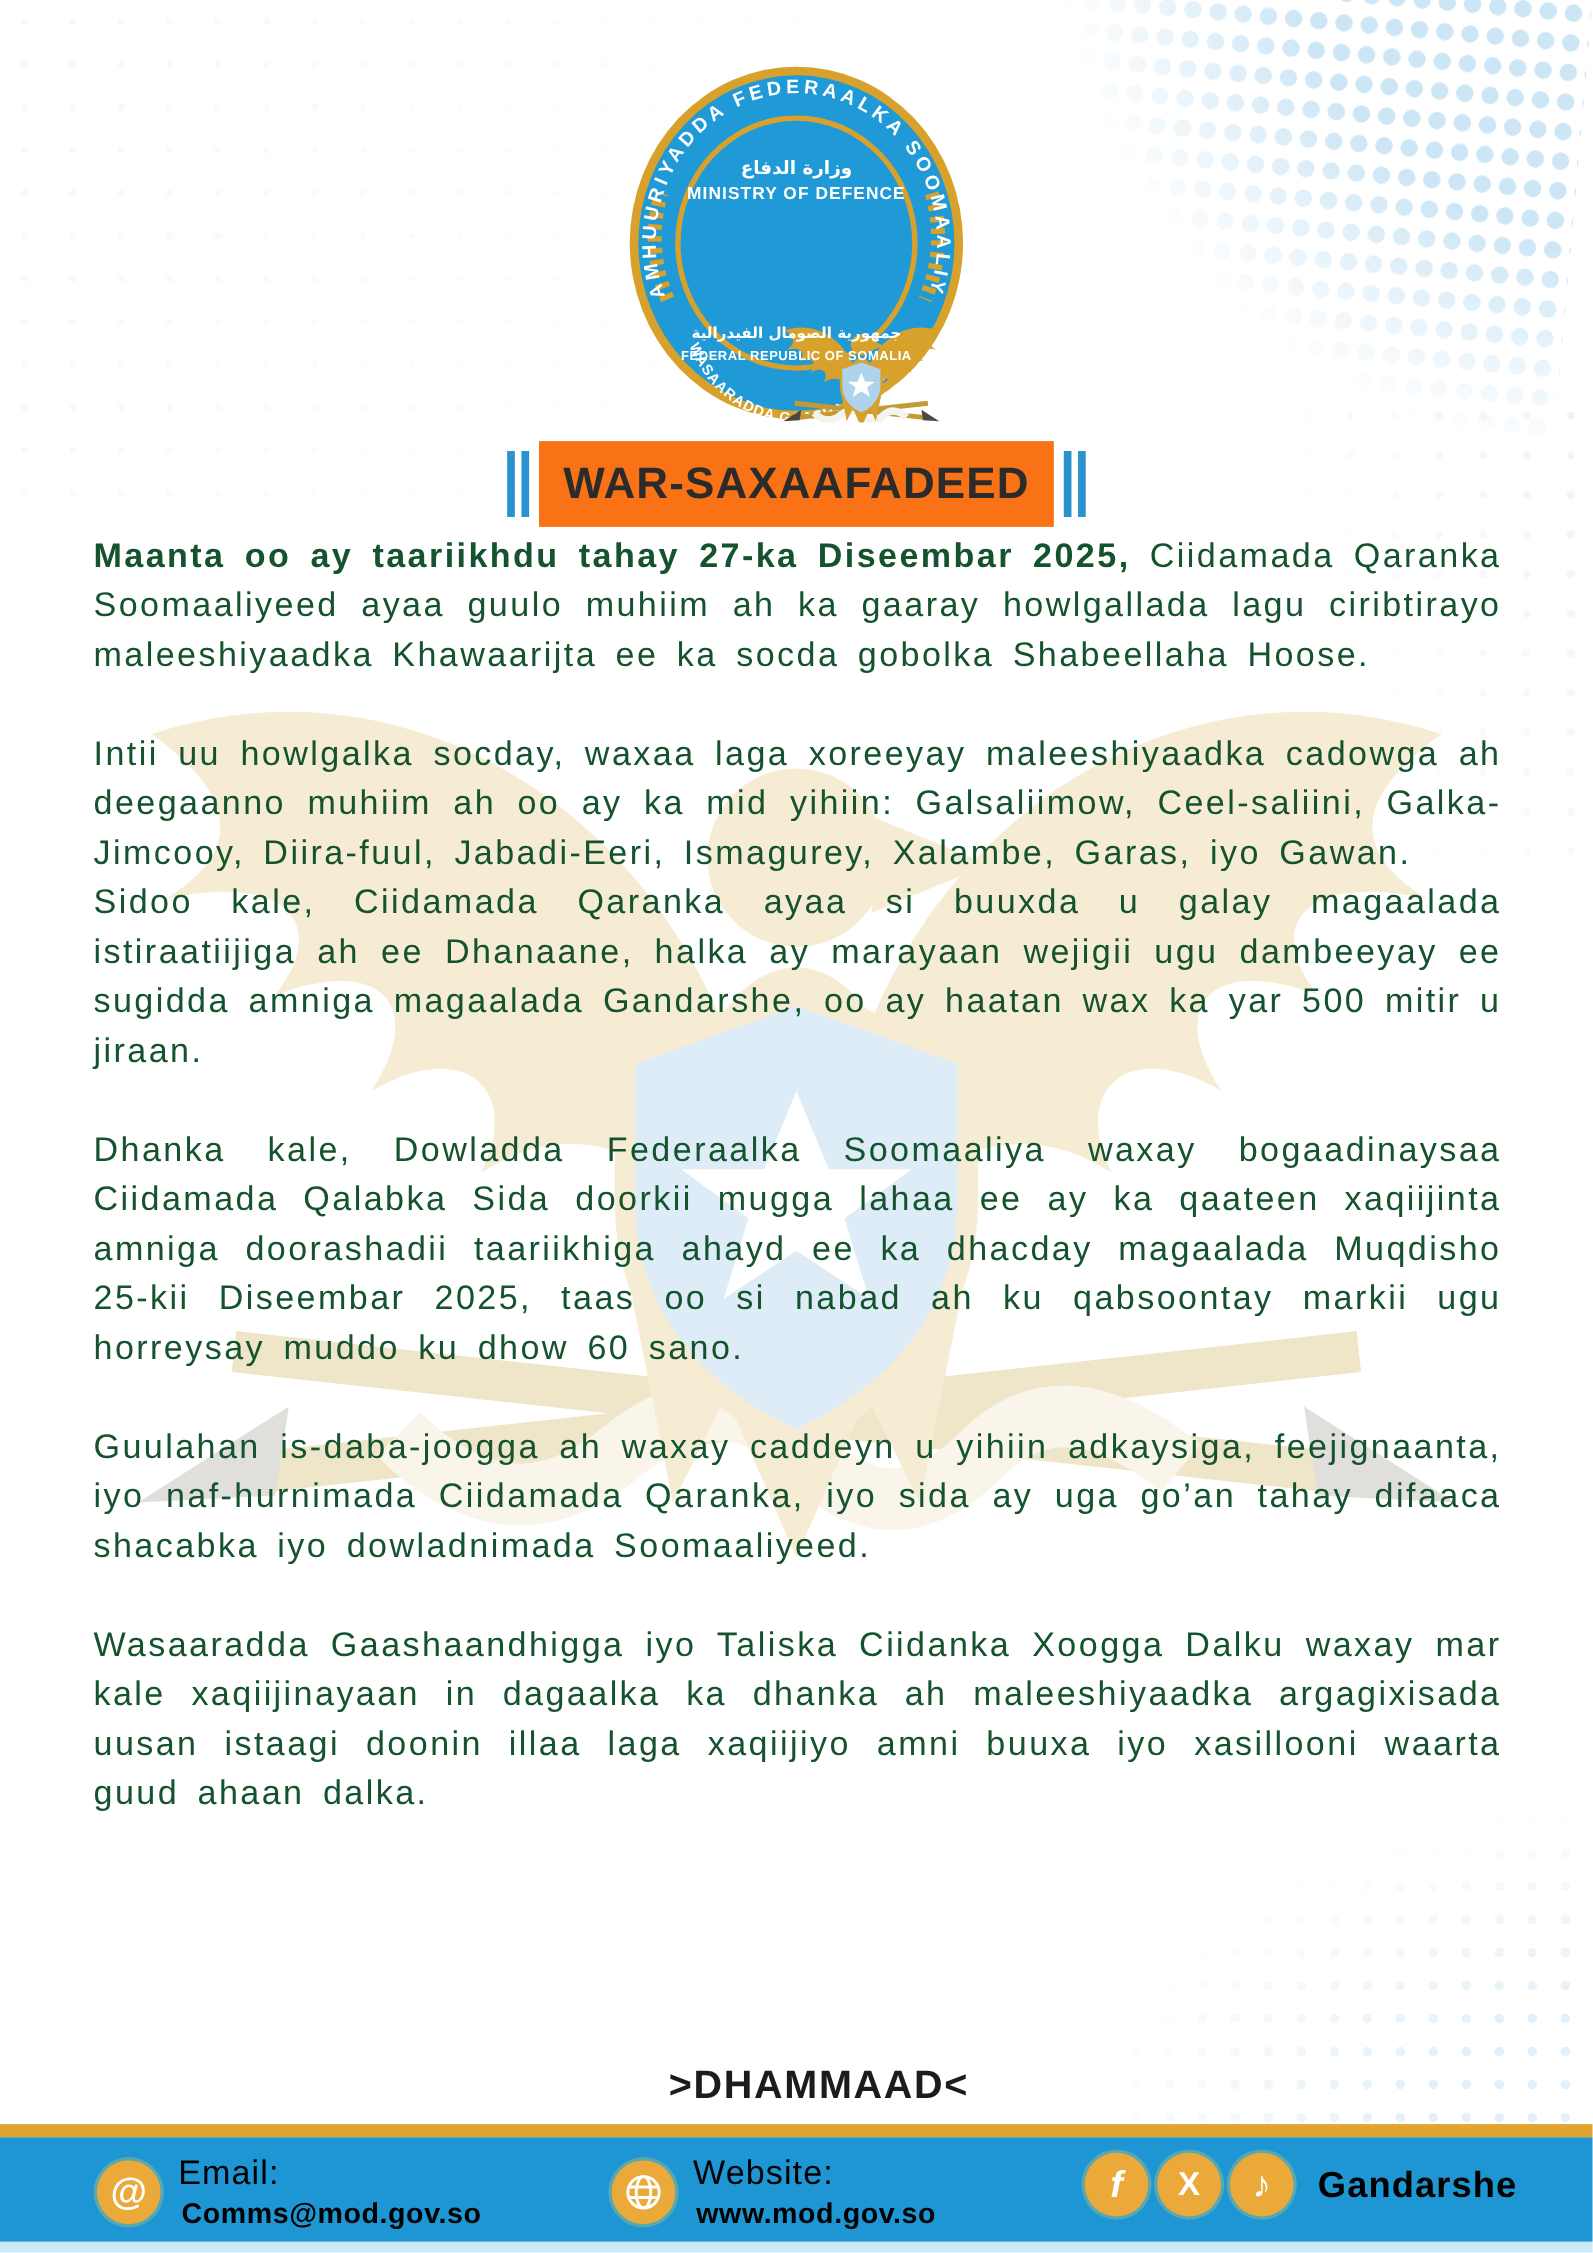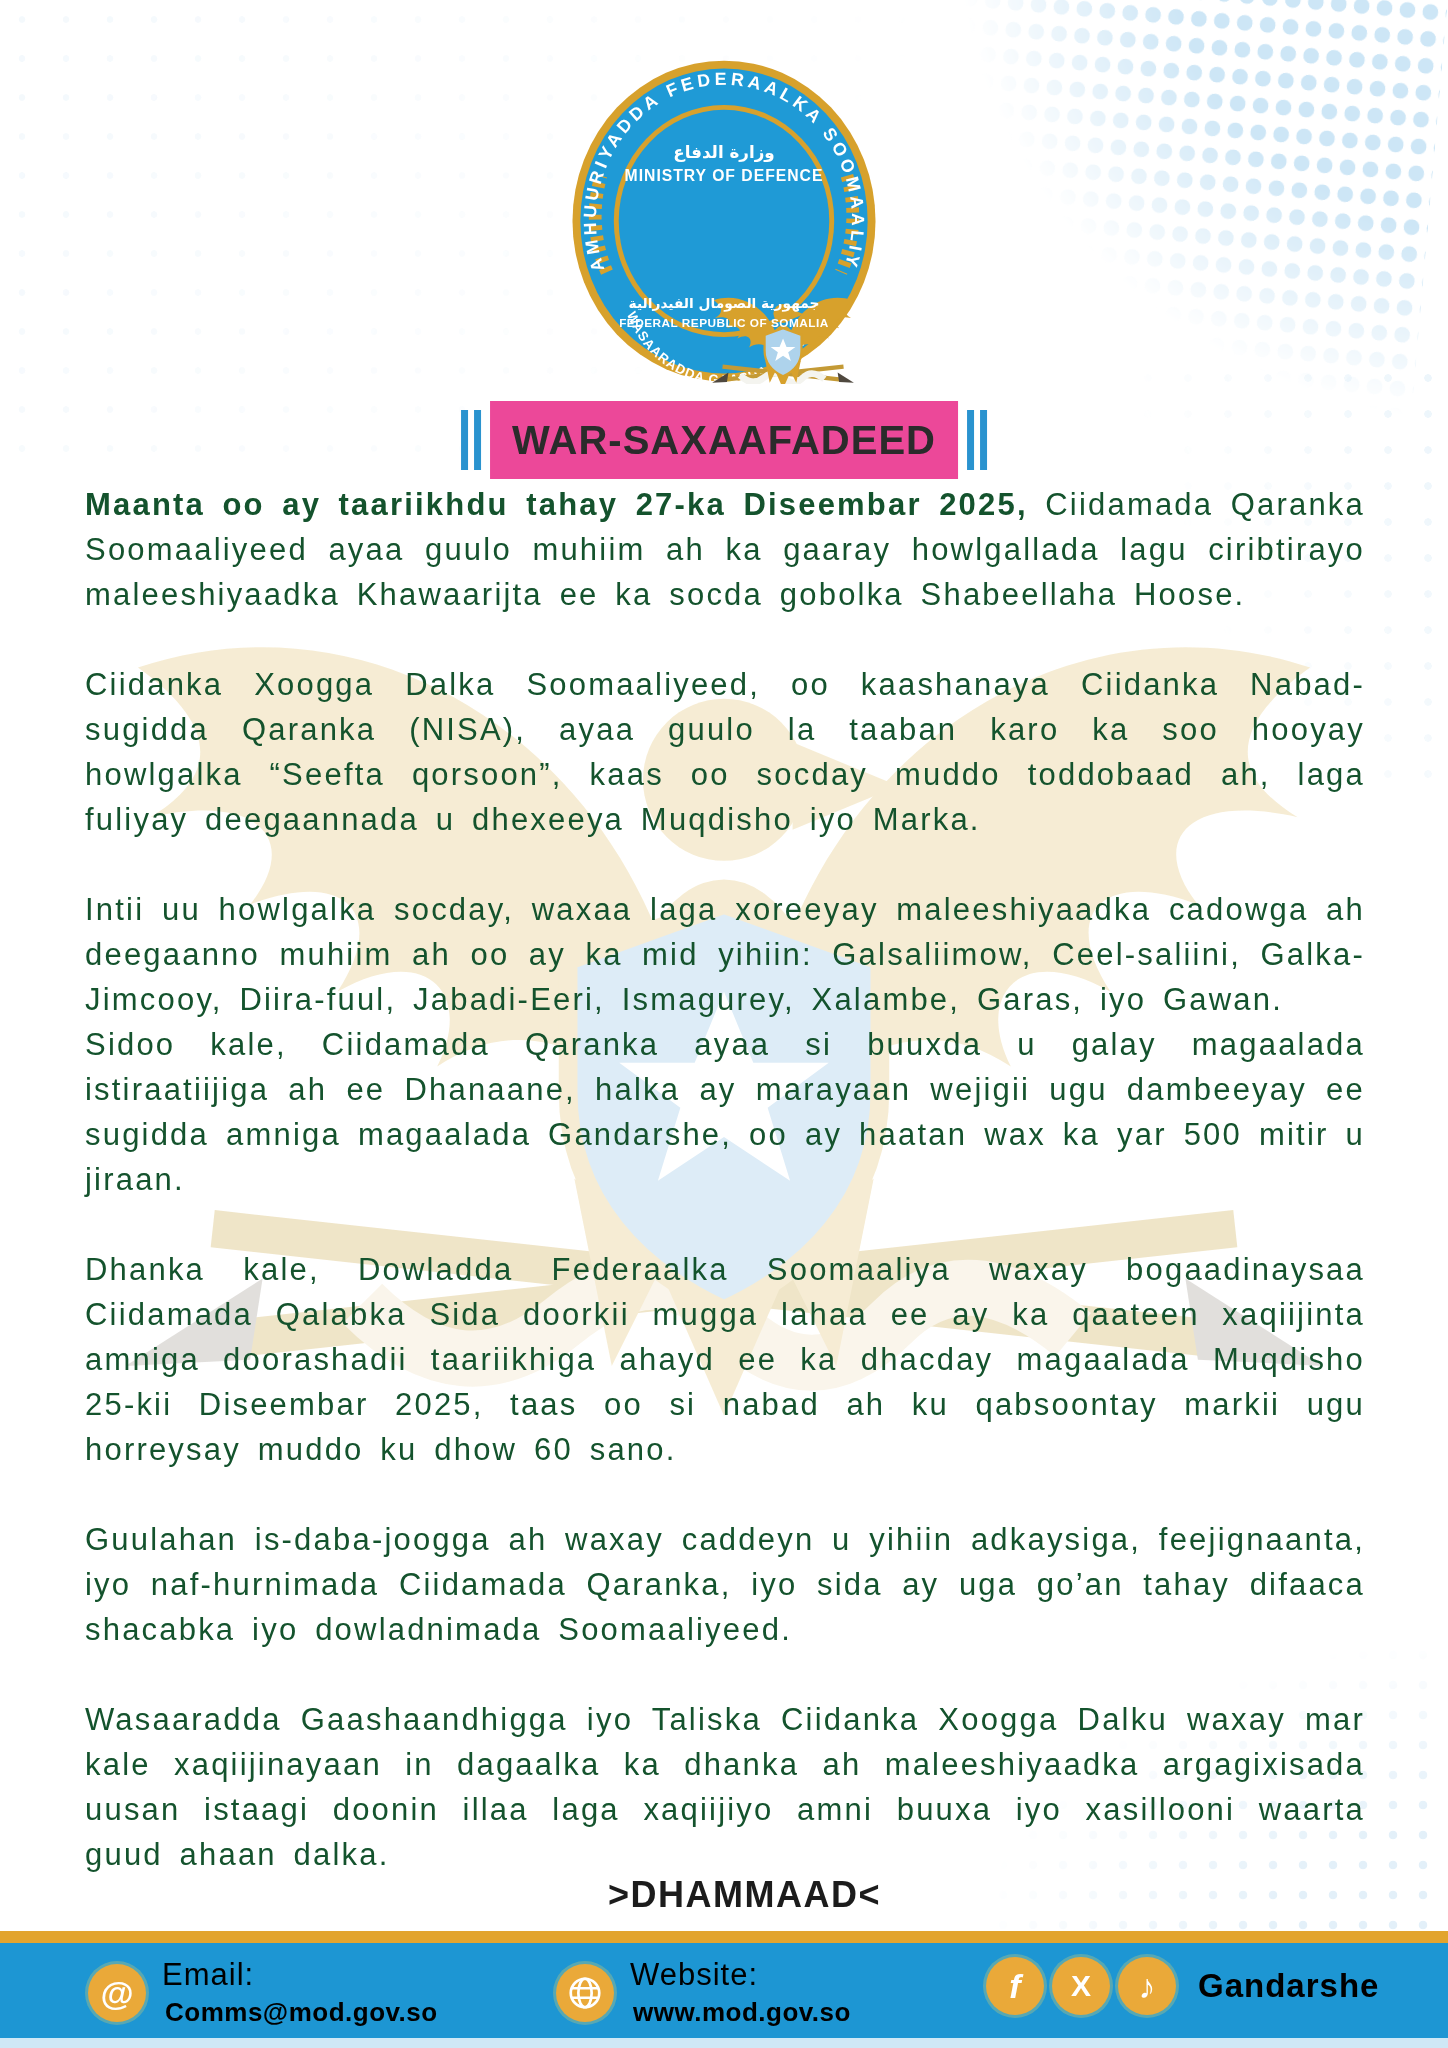--- a/index.html
+++ b/index.html
@@ -38,21 +38,21 @@
              --wing:#f6ecd2;--shield:#dcecf7;--star:#ffffff;--spear:#efe4c6;
              --tip:#e0dedb;--ribbon:#faf5ea;opacity:.95;pointer-events:none;}
   .logo-text{fill:#ffffff;font-family:"Liberation Sans",sans-serif;font-weight:700;}
   .logo-arabic{font-family:"DejaVu Sans",sans-serif;}
 
   
   .press-tag{position:absolute;left:50%;top:401px;transform:translateX(-50%);
              display:flex;align-items:center;gap:9px;}
   .tag-bars{display:flex;gap:6px;}
   .tag-bar{width:7px;height:60px;background:#2a93cf;}
-  .tag-box{background:#ec4899;height:54px;display:flex;align-items:center;
+  .tag-box{background:#f97316;height:54px;display:flex;align-items:center;
            padding:12px 22px;font-size:40px;font-weight:700;letter-spacing:1px;color:#2b2b2b;}
 
   
   .article{position:absolute;left:85px;top:482px;width:1280px;
            font-size:31px;line-height:45px;letter-spacing:2.2px;word-spacing:6px;
            color:#14532d;text-align:justify;}
   .article p{margin:0 0 45px 0;}
   .article p.tight{margin-bottom:0;}
   .lead-bold{font-weight:700;}
   .end-mark{position:absolute;left:0;right:0;top:1874px;text-align:center;
@@ -147,21 +147,20 @@
       </div>
     <div class="tag-box">WAR-SAXAAFADEED</div>
     <div class="tag-bars">
         <div class="tag-bar"></div>
         <div class="tag-bar"></div>
       </div>
   </div>
 
   <div class="article">
     <p><span class="lead-bold">Maanta oo ay taariikhdu tahay 27-ka Diseembar 2025,</span><span> Ciidamada Qaranka Soomaaliyeed ayaa guulo muhiim ah ka gaaray howlgallada lagu ciribtirayo maleeshiyaadka Khawaarijta ee ka socda gobolka Shabeellaha Hoose.</span></p>
-    <p>Ciidanka Xoogga Dalka Soomaaliyeed, oo kaashanaya Ciidanka Nabad-sugidda Qaranka (NISA), ayaa guulo la taaban karo ka soo hooyay howlgalka “Seefta qorsoon”, kaas oo socday muddo toddobaad ah, laga fuliyay deegaannada u dhexeeya Muqdisho iyo Marka.</p>
     <p class="tight">Intii uu howlgalka socday, waxaa laga xoreeyay maleeshiyaadka cadowga ah deegaanno muhiim ah oo ay ka mid yihiin: Galsaliimow, Ceel-saliini, Galka-Jimcooy, Diira-fuul, Jabadi-Eeri, Ismagurey, Xalambe, Garas, iyo Gawan.</p>
     <p>Sidoo kale, Ciidamada Qaranka ayaa si buuxda u galay magaalada istiraatiijiga ah ee Dhanaane, halka ay marayaan wejigii ugu dambeeyay ee sugidda amniga magaalada Gandarshe, oo ay haatan wax ka yar 500 mitir u jiraan.</p>
     <p>Dhanka kale, Dowladda Federaalka Soomaaliya waxay bogaadinaysaa Ciidamada Qalabka Sida doorkii mugga lahaa ee ay ka qaateen xaqiijinta amniga doorashadii taariikhiga ahayd ee ka dhacday magaalada Muqdisho 25-kii Diseembar 2025, taas oo si nabad ah ku qabsoontay markii ugu horreysay muddo ku dhow 60 sano.</p>
     <p>Guulahan is-daba-joogga ah waxay caddeyn u yihiin adkaysiga, feejignaanta, iyo naf-hurnimada Ciidamada Qaranka, iyo sida ay uga go’an tahay difaaca shacabka iyo dowladnimada Soomaaliyeed.</p>
     <p>Wasaaradda Gaashaandhigga iyo Taliska Ciidanka Xoogga Dalku waxay mar kale xaqiijinayaan in dagaalka ka dhanka ah maleeshiyaadka argagixisada uusan istaagi doonin illaa laga xaqiijiyo amni buuxa iyo xasillooni waarta guud ahaan dalka.</p>
   </div>
 
   <div class="end-mark">&gt;DHAMMAAD&lt;</div>
 
   <div class="footer-gold"></div>

